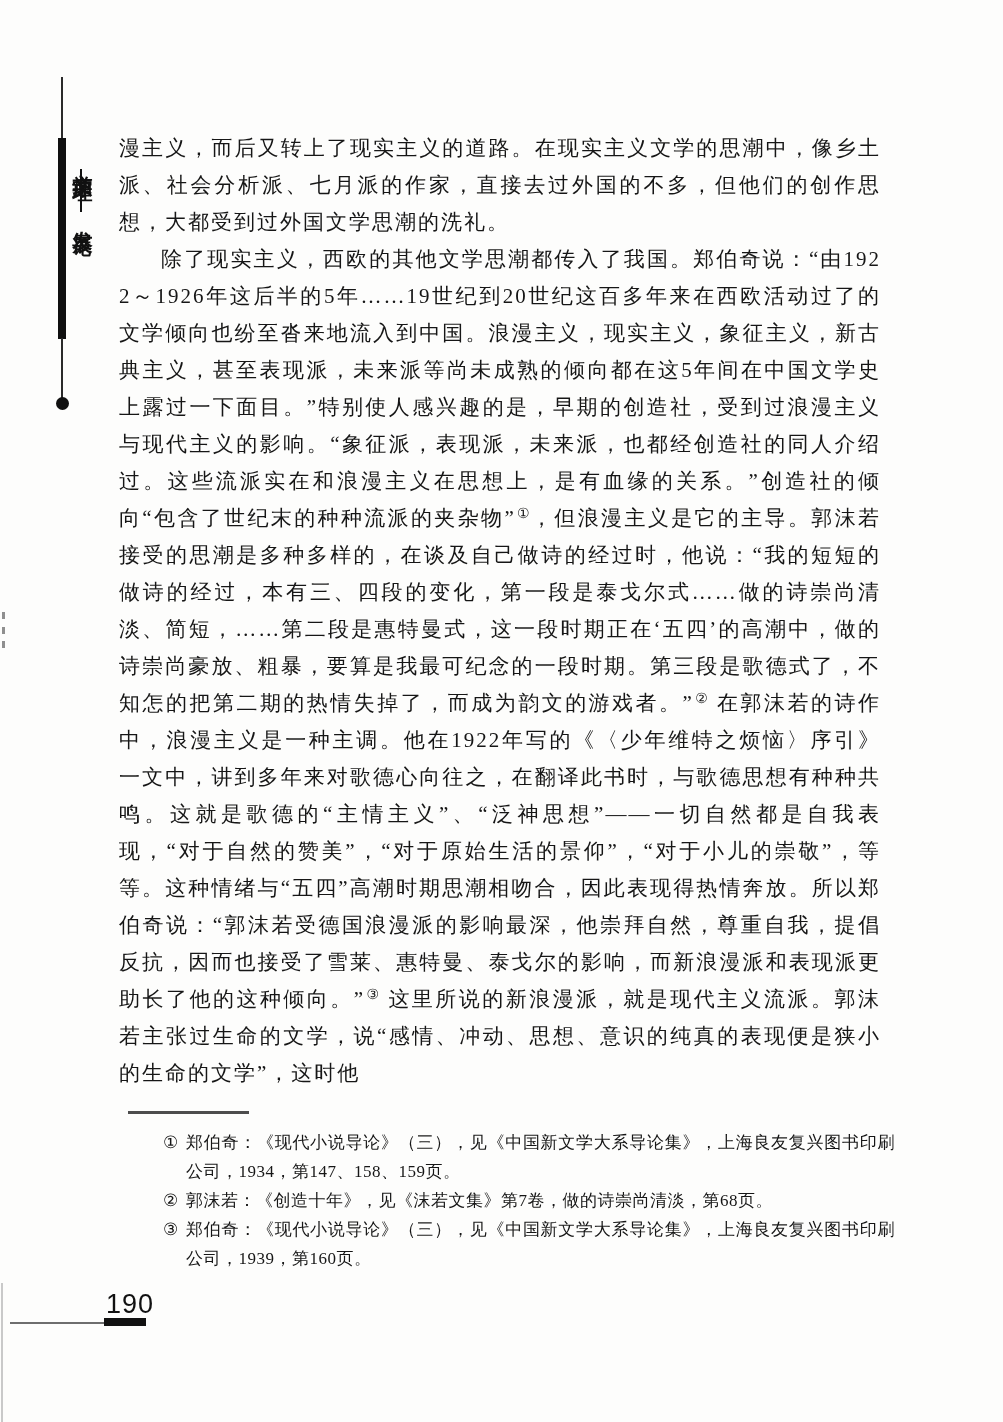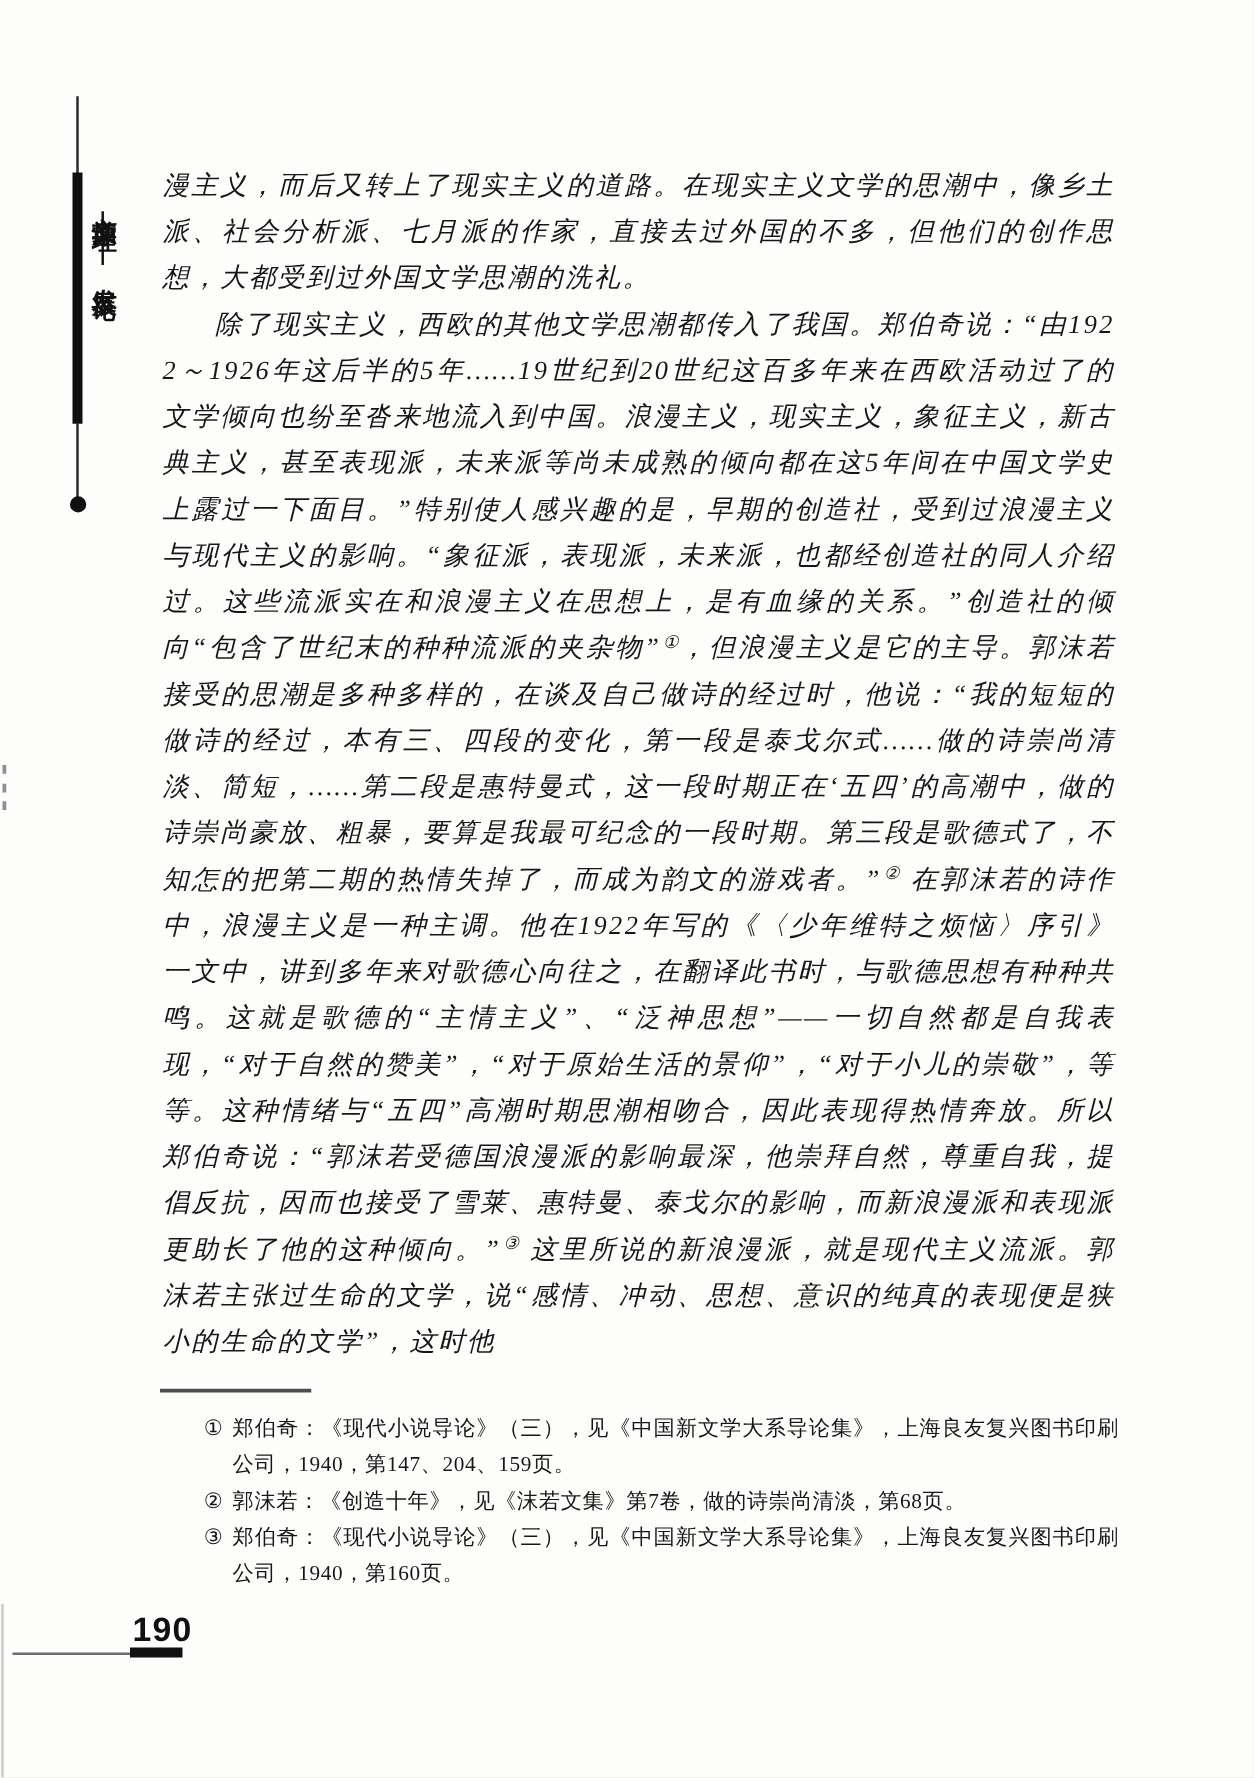--- a/index.html
+++ b/index.html
@@ -19,23 +19,23 @@
   .spine-dot{position:absolute;left:56px;top:397px;width:13px;height:13px;border-radius:50%;background:#101010;}
   .spine-title{
     position:absolute;left:70px;top:157px;
     writing-mode:vertical-rl;text-orientation:mixed;
     font-family:"Liberation Sans","DejaVu Sans",sans-serif;
     font-weight:700;font-size:20px;letter-spacing:3px;color:#111;
     white-space:nowrap;
   }
   
   .body-text{
-    position:absolute;left:130px;top:130px;width:762px;
+    position:absolute;left:119px;top:130px;width:762px;
     font-size:21px;line-height:37px;letter-spacing:2px;
-    text-align:justify;word-break:break-all;font-style:italic;
+    text-align:justify;word-break:break-all;
   }
   .body-text p{margin:0;}
   .body-text p.indent{text-indent:2em;}
   .fn-ref{
     font-size:14px;letter-spacing:0;
     position:relative;top:-7px;line-height:0;margin:0 1px;
   }
   
   .footnote-sep{position:absolute;left:128px;top:1111px;width:121px;height:3px;background:#4d4d4d;}
   .footnotes{
@@ -43,21 +43,21 @@
     font-size:17px;line-height:29px;letter-spacing:0.5px;
     text-align:justify;word-break:break-all;
   }
   .footnote{display:flex;align-items:flex-start;}
   .fn-marker{flex:0 0 23px;}
   .fn-text{flex:1;}
   
   .page-number{
     position:absolute;left:106px;top:1289px;
     font-family:"Liberation Sans","DejaVu Sans",sans-serif;
-    font-weight:700;font-size:27px;letter-spacing:1px;color:#111;
+    font-weight:400;font-size:27px;letter-spacing:1px;color:#111;
   }
   .footer-rule-thin{position:absolute;left:10px;top:1322px;width:97px;height:2px;background:#6e6e6e;}
   .footer-rule-thick{position:absolute;left:104px;top:1318px;width:42px;height:8px;background:#111;}
   
   .edge-shadow{position:absolute;left:1px;top:1283px;width:2px;height:139px;background:#c9c9c9;}
   .tick{position:absolute;left:2px;width:3px;height:7px;background:#8f8f8f;}
   .tick.t1{top:612px;} .tick.t2{top:627px;} .tick.t3{top:641px;}
 </style>
 </head>
 <body>
@@ -72,29 +72,29 @@
 
   <main class="body-text">
       <p><span>漫主义，而后又转上了现实主义的道路。在现实主义文学的思潮中，像乡土派、社会分析派、七月派的作家，直接去过外国的不多，但他们的创作思想，大都受到过外国文学思潮的洗礼。</span></p>
       <p class="indent"><span>除了现实主义，西欧的其他文学思潮都传入了我国。郑伯奇说：“由1922～1926年这后半的5年……19世纪到20世纪这百多年来在西欧活动过了的文学倾向也纷至沓来地流入到中国。浪漫主义，现实主义，象征主义，新古典主义，甚至表现派，未来派等尚未成熟的倾向都在这5年间在中国文学史上露过一下面目。”特别使人感兴趣的是，早期的创造社，受到过浪漫主义与现代主义的影响。“象征派，表现派，未来派，也都经创造社的同人介绍过。这些流派实在和浪漫主义在思想上，是有血缘的关系。”创造社的倾向“包含了世纪末的种种流派的夹杂物”</span><span class="fn-ref">①</span><span>，但浪漫主义是它的主导。郭沫若接受的思潮是多种多样的，在谈及自己做诗的经过时，他说：“我的短短的做诗的经过，本有三、四段的变化，第一段是泰戈尔式……做的诗崇尚清淡、简短，……第二段是惠特曼式，这一段时期正在‘五四’的高潮中，做的诗崇尚豪放、粗暴，要算是我最可纪念的一段时期。第三段是歌德式了，不知怎的把第二期的热情失掉了，而成为韵文的游戏者。”</span><span class="fn-ref">②</span><span> 在郭沫若的诗作中，浪漫主义是一种主调。他在1922年写的《〈少年维特之烦恼〉序引》一文中，讲到多年来对歌德心向往之，在翻译此书时，与歌德思想有种种共鸣。这就是歌德的“主情主义”、“泛神思想”——一切自然都是自我表现，“对于自然的赞美”，“对于原始生活的景仰”，“对于小儿的崇敬”，等等。这种情绪与“五四”高潮时期思潮相吻合，因此表现得热情奔放。所以郑伯奇说：“郭沫若受德国浪漫派的影响最深，他崇拜自然，尊重自我，提倡反抗，因而也接受了雪莱、惠特曼、泰戈尔的影响，而新浪漫派和表现派更助长了他的这种倾向。”</span><span class="fn-ref">③</span><span> 这里所说的新浪漫派，就是现代主义流派。郭沫若主张过生命的文学，说“感情、冲动、思想、意识的纯真的表现便是狭小的生命的文学”，这时他</span></p>
     </main>
 
   <div class="footnote-sep"></div>
   <section class="footnotes">
       <div class="footnote">
         <span class="fn-marker">①</span>
-        <span class="fn-text">郑伯奇：《现代小说导论》（三），见《中国新文学大系导论集》，上海良友复兴图书印刷公司，1940，第147、204、159页。</span>
+        <span class="fn-text">郑伯奇：《现代小说导论》（三），见《中国新文学大系导论集》，上海良友复兴图书印刷公司，1934，第147、158、159页。</span>
       </div>
       <div class="footnote">
         <span class="fn-marker">②</span>
         <span class="fn-text">郭沫若：《创造十年》，见《沫若文集》第7卷，做的诗崇尚清淡，第68页。</span>
       </div>
       <div class="footnote">
         <span class="fn-marker">③</span>
-        <span class="fn-text">郑伯奇：《现代小说导论》（三），见《中国新文学大系导论集》，上海良友复兴图书印刷公司，1940，第160页。</span>
+        <span class="fn-text">郑伯奇：《现代小说导论》（三），见《中国新文学大系导论集》，上海良友复兴图书印刷公司，1939，第160页。</span>
       </div>
     </section>
 
   <div class="page-number">190</div>
   <div class="footer-rule-thin"></div>
   <div class="footer-rule-thick"></div>
 
   <div class="edge-shadow"></div>
   <div class="tick t1"></div>
   <div class="tick t2"></div>

